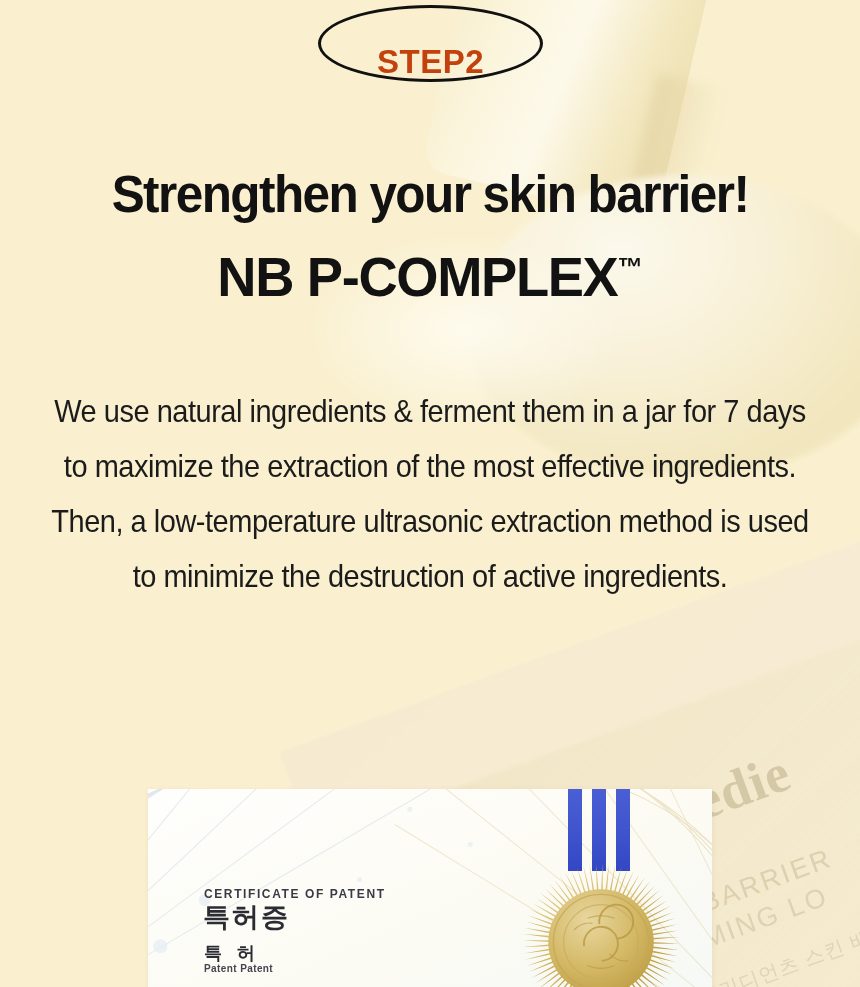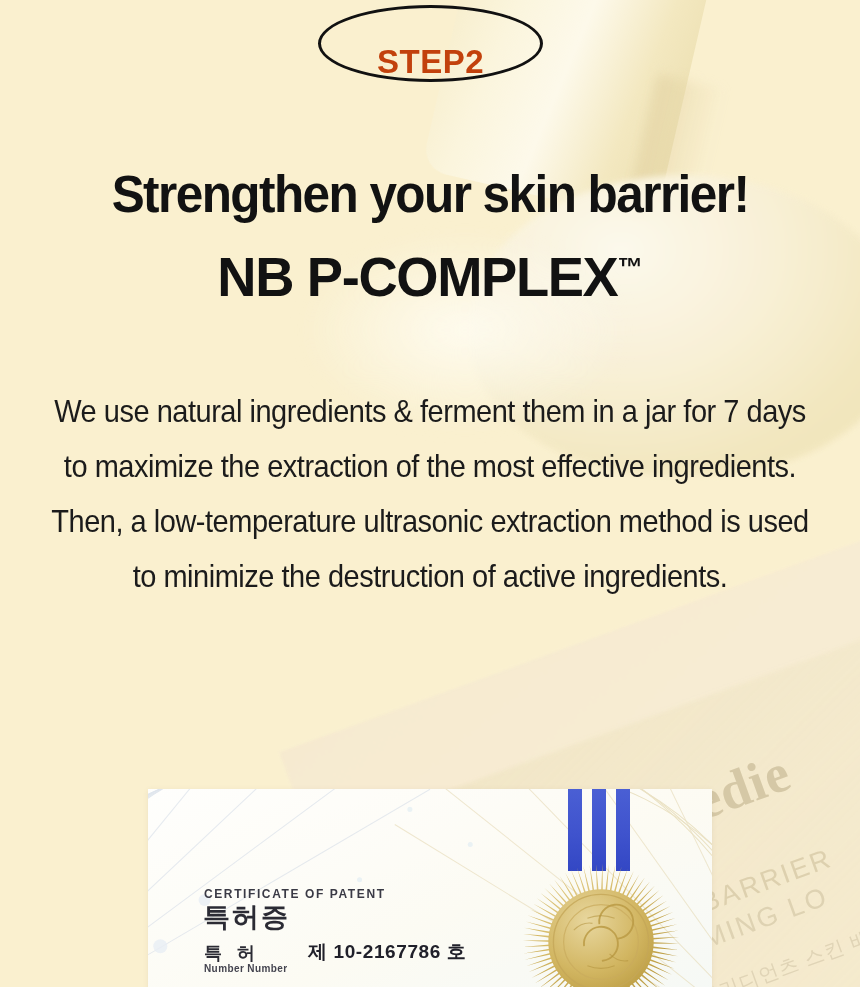--- a/index.html
+++ b/index.html
@@ -333,22 +333,21 @@
         <circle cx="300" cy="60" r="2.5"></circle>
         <circle cx="360" cy="95" r="2.5"></circle>
         <circle cx="250" cy="130" r="2.5"></circle>
       </g>
     </svg>
 
     <div class="cert-title">특허증</div>
     <div class="cert-subtitle">CERTIFICATE OF PATENT</div>
 
     <div class="cert-field-label">특 허</div>
-    <div class="cert-field-sub">Number Number</div>
-    <div class="cert-field-value">제 10-2167786 호</div>
+    <div class="cert-field-sub">Patent Patent</div>
 
     <div class="ribbon">
       <i></i>
       <i></i>
       <i></i>
     </div>
 
     <svg class="seal" viewBox="0 0 200 200">
       <defs>
         <radialGradient id="goldR" cx="38%" cy="32%" r="75%">

